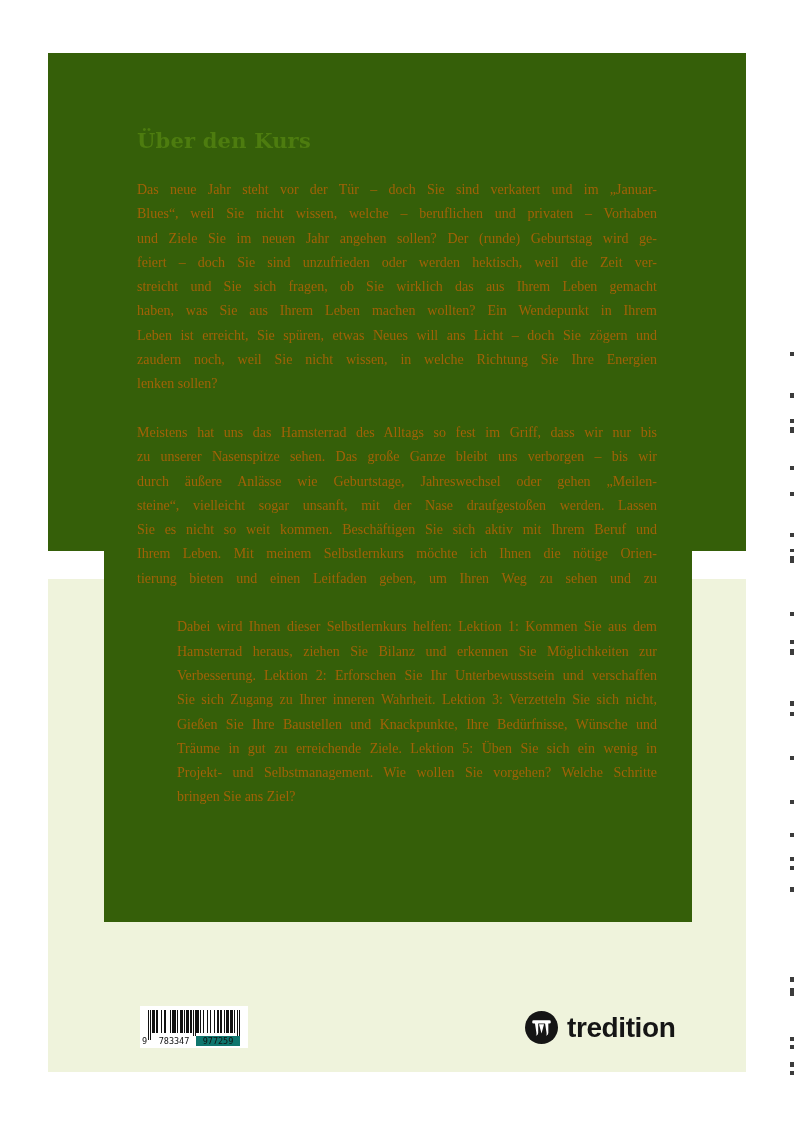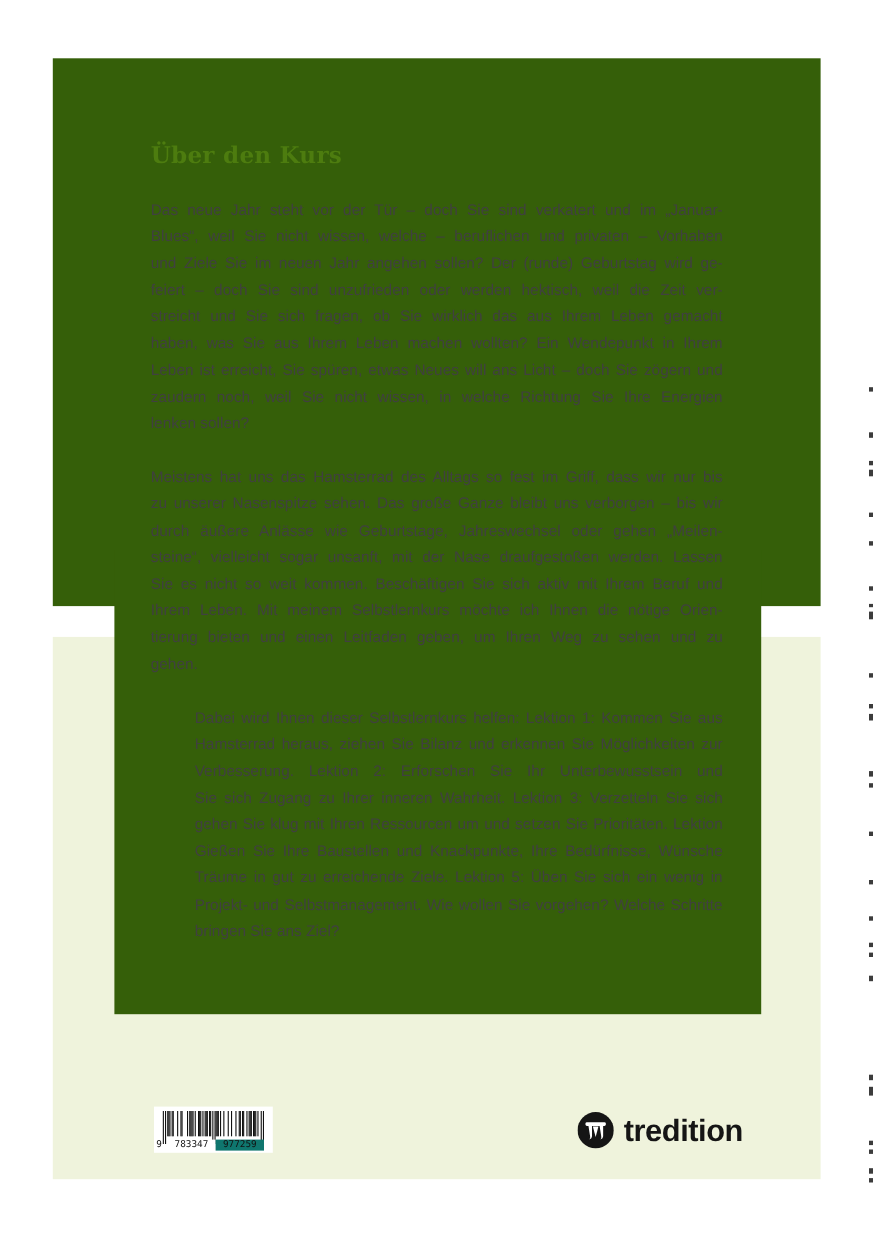--- a/index.html
+++ b/index.html
@@ -19,24 +19,24 @@
   #cover-title {
     left:137px; top:127px; width:520px;
     font-family:"DejaVu Serif", serif;
     font-size:21px; line-height:28px; font-weight:600;
     color:#4d7c0f; letter-spacing:.2px;
   }
   #body-text { left:137px; top:178px; width:520px; color:#cbdabd; }
   .para { margin:0 0 24.3px 0; }
   .para:last-child { margin-bottom:0;margin-left:40px; }
   .line {
-    font-family:Liberation Sans, sans-serif;
+    font-family:Liberation Serif, serif;
     font-size:14px; height:24.3px; line-height:24.3px;
     text-align:justify; text-align-last:justify;
-    overflow:hidden; color:#404040;
+    overflow:hidden; color:#a16207;
   }
   .line.last { text-align-last:left; }
 
   
   #barcode-box { left:140px; top:1006px; width:108px; height:42px; background:#ffffff; }
   #barcode-bars { position:absolute; left:8px; top:4px; width:92px; height:30px; display:flex; align-items:flex-start; }
   .module { flex:1 1 0; height:23px; }
   .module.bar { background:#111111; }
   .module.bar.guard { height:30px; }
   #barcode-digits {
@@ -82,28 +82,26 @@
       <div class="line last">lenken sollen?</div>
     </div>
     <div class="para">
       <div class="line">Meistens hat uns das Hamsterrad des Alltags so fest im Griff, dass wir nur bis</div>
       <div class="line">zu unserer Nasenspitze sehen. Das große Ganze bleibt uns verborgen – bis wir</div>
       <div class="line">durch äußere Anlässe wie Geburtstage, Jahreswechsel oder gehen „Meilen-</div>
       <div class="line">steine“, vielleicht sogar unsanft, mit der Nase draufgestoßen werden. Lassen</div>
       <div class="line">Sie es nicht so weit kommen. Beschäftigen Sie sich aktiv mit Ihrem Beruf und</div>
       <div class="line">Ihrem Leben. Mit meinem Selbstlernkurs möchte ich Ihnen die nötige Orien-</div>
       <div class="line">tierung bieten und einen Leitfaden geben, um Ihren Weg zu sehen und zu</div>
-      <div class="line last">gehen.</div>
     </div>
     <div class="para">
       <div class="line">Dabei wird Ihnen dieser Selbstlernkurs helfen: Lektion 1: Kommen Sie aus dem</div>
       <div class="line">Hamsterrad heraus, ziehen Sie Bilanz und erkennen Sie Möglichkeiten zur</div>
       <div class="line">Verbesserung. Lektion 2: Erforschen Sie Ihr Unterbewusstsein und verschaffen</div>
       <div class="line">Sie sich Zugang zu Ihrer inneren Wahrheit. Lektion 3: Verzetteln Sie sich nicht,</div>
-      <div class="line">gehen Sie klug mit Ihren Ressourcen um und setzen Sie Prioritäten. Lektion 4:</div>
       <div class="line">Gießen Sie Ihre Baustellen und Knackpunkte, Ihre Bedürfnisse, Wünsche und</div>
       <div class="line">Träume in gut zu erreichende Ziele. Lektion 5: Üben Sie sich ein wenig in</div>
       <div class="line">Projekt- und Selbstmanagement. Wie wollen Sie vorgehen? Welche Schritte</div>
       <div class="line last">bringen Sie ans Ziel?</div>
     </div>
   </div>
 
 <div class="abs" id="barcode-box">
   <div id="barcode-bars">
       <div class="module bar guard"></div>

